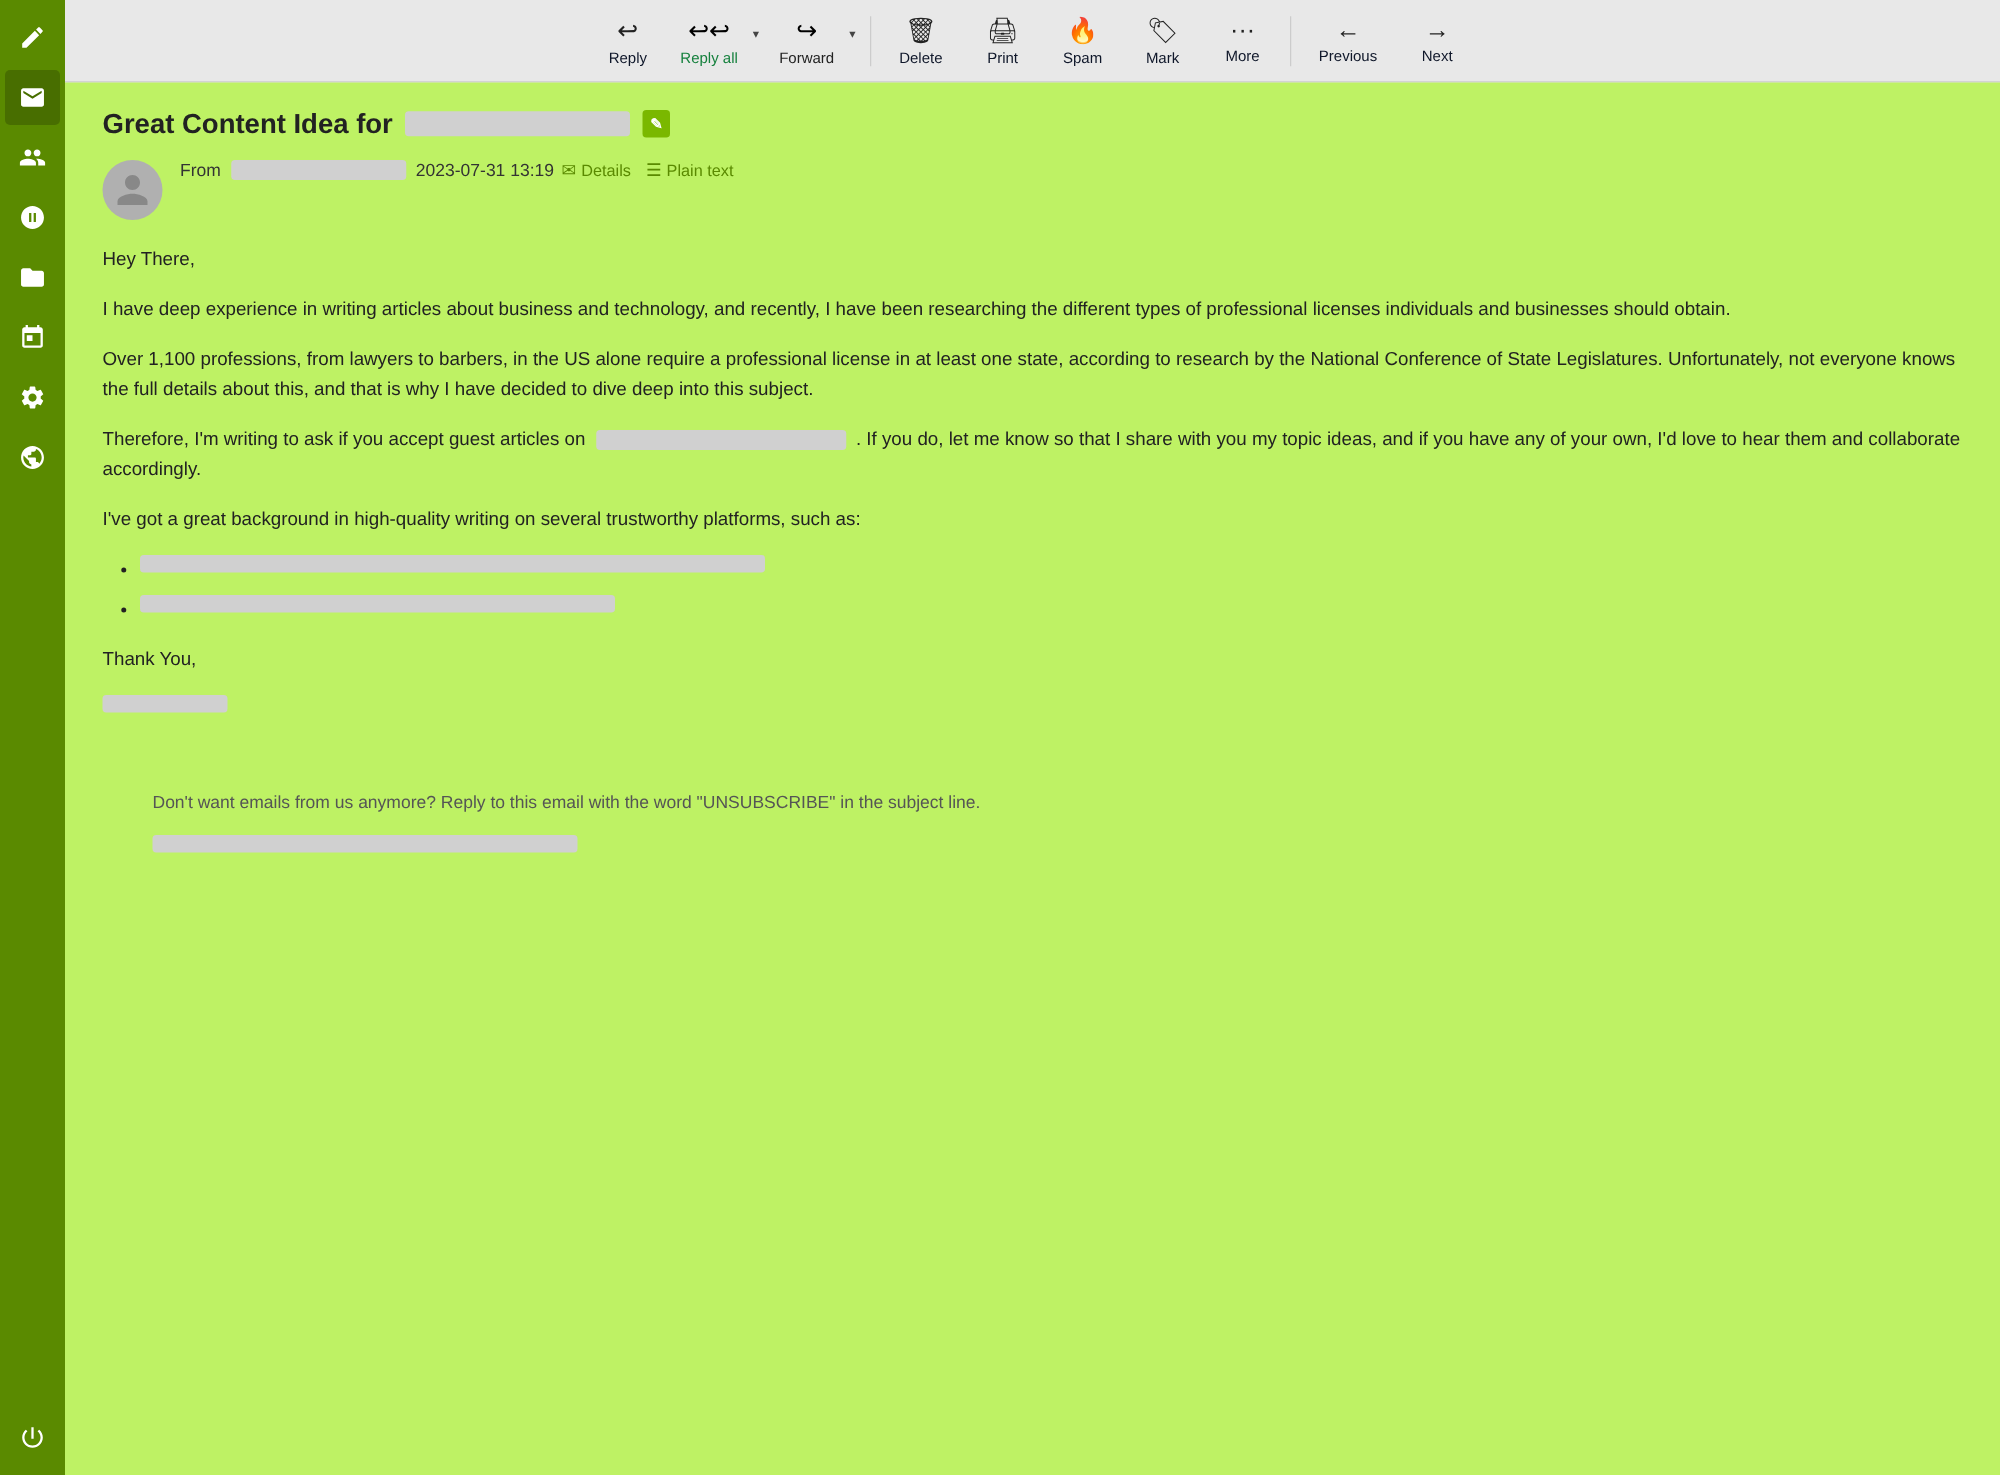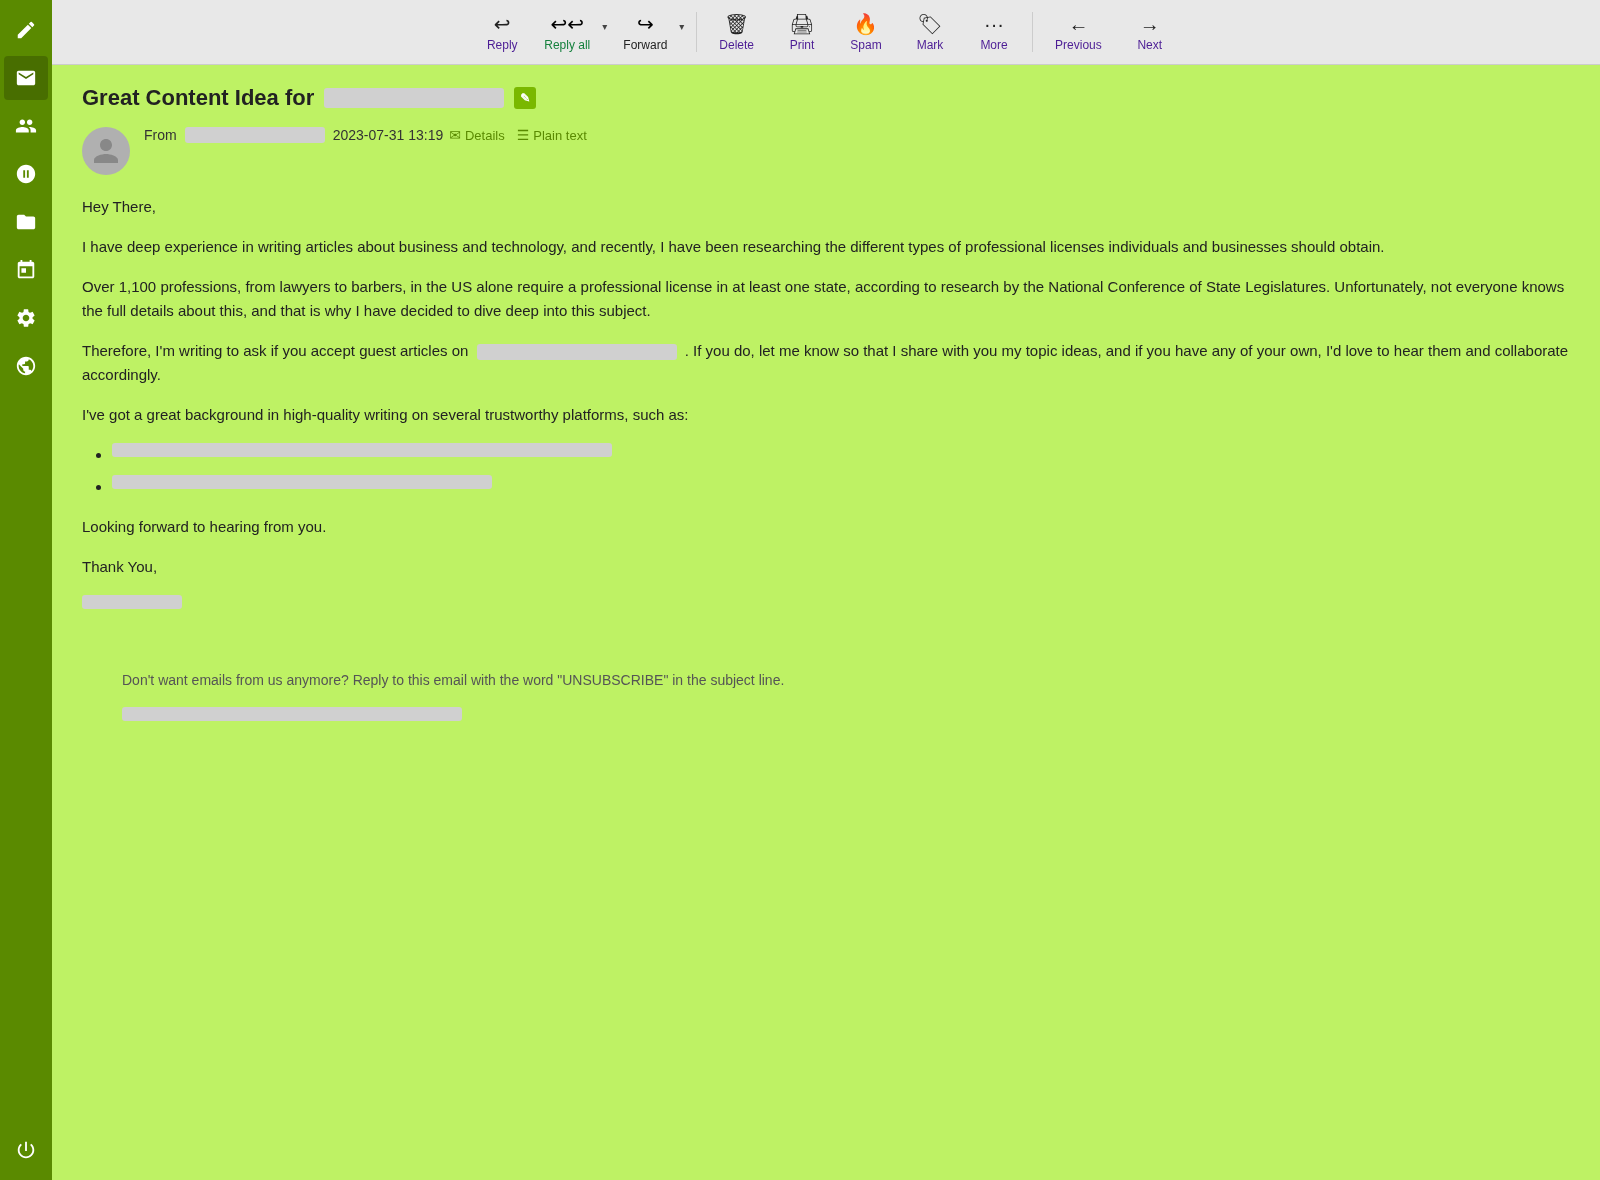--- a/index.html
+++ b/index.html
@@ -54,21 +54,21 @@
       justify-content: center;
       padding: 6px 14px;
       cursor: pointer;
       border-radius: 4px;
       border: none;
       background: transparent;
       gap: 2px;
       min-width: 60px;
     }
     .toolbar-btn .icon { font-size: 20px; color: #222; }
-    .toolbar-btn .label { font-size: 12px; color: #4c1d95; }
+    .toolbar-btn .label { font-size: 12px; color: #0f172a; }
     .toolbar-btn-group {
       display: flex;
       align-items: center;
     }
     .toolbar-btn-group .main-btn {
       display: flex;
       flex-direction: column;
       align-items: center;
       padding: 6px 8px;
       cursor: pointer;
@@ -359,21 +359,20 @@
 
       <ul>
         <li>
           <span class="blurred-text blurred-xl" style="height:14px;">&nbsp;</span>
         </li>
         <li>
           <span class="blurred-text" style="width:380px;height:14px;display:inline-block;">&nbsp;</span>
         </li>
       </ul>
 
-      <p>Looking forward to hearing from you.</p>
 
       <p>Thank You,</p>
       <p>
         <span class="blurred-text blurred-sig" style="height:14px;">&nbsp;</span>
       </p>
 
       <div class="email-footer-note">
         <p>Don't want emails from us anymore? Reply to this email with the word "UNSUBSCRIBE" in the subject line.</p>
         <p style="margin-top:8px;">
           <span class="blurred-text" style="width:340px;height:14px;display:inline-block;">&nbsp;</span>

